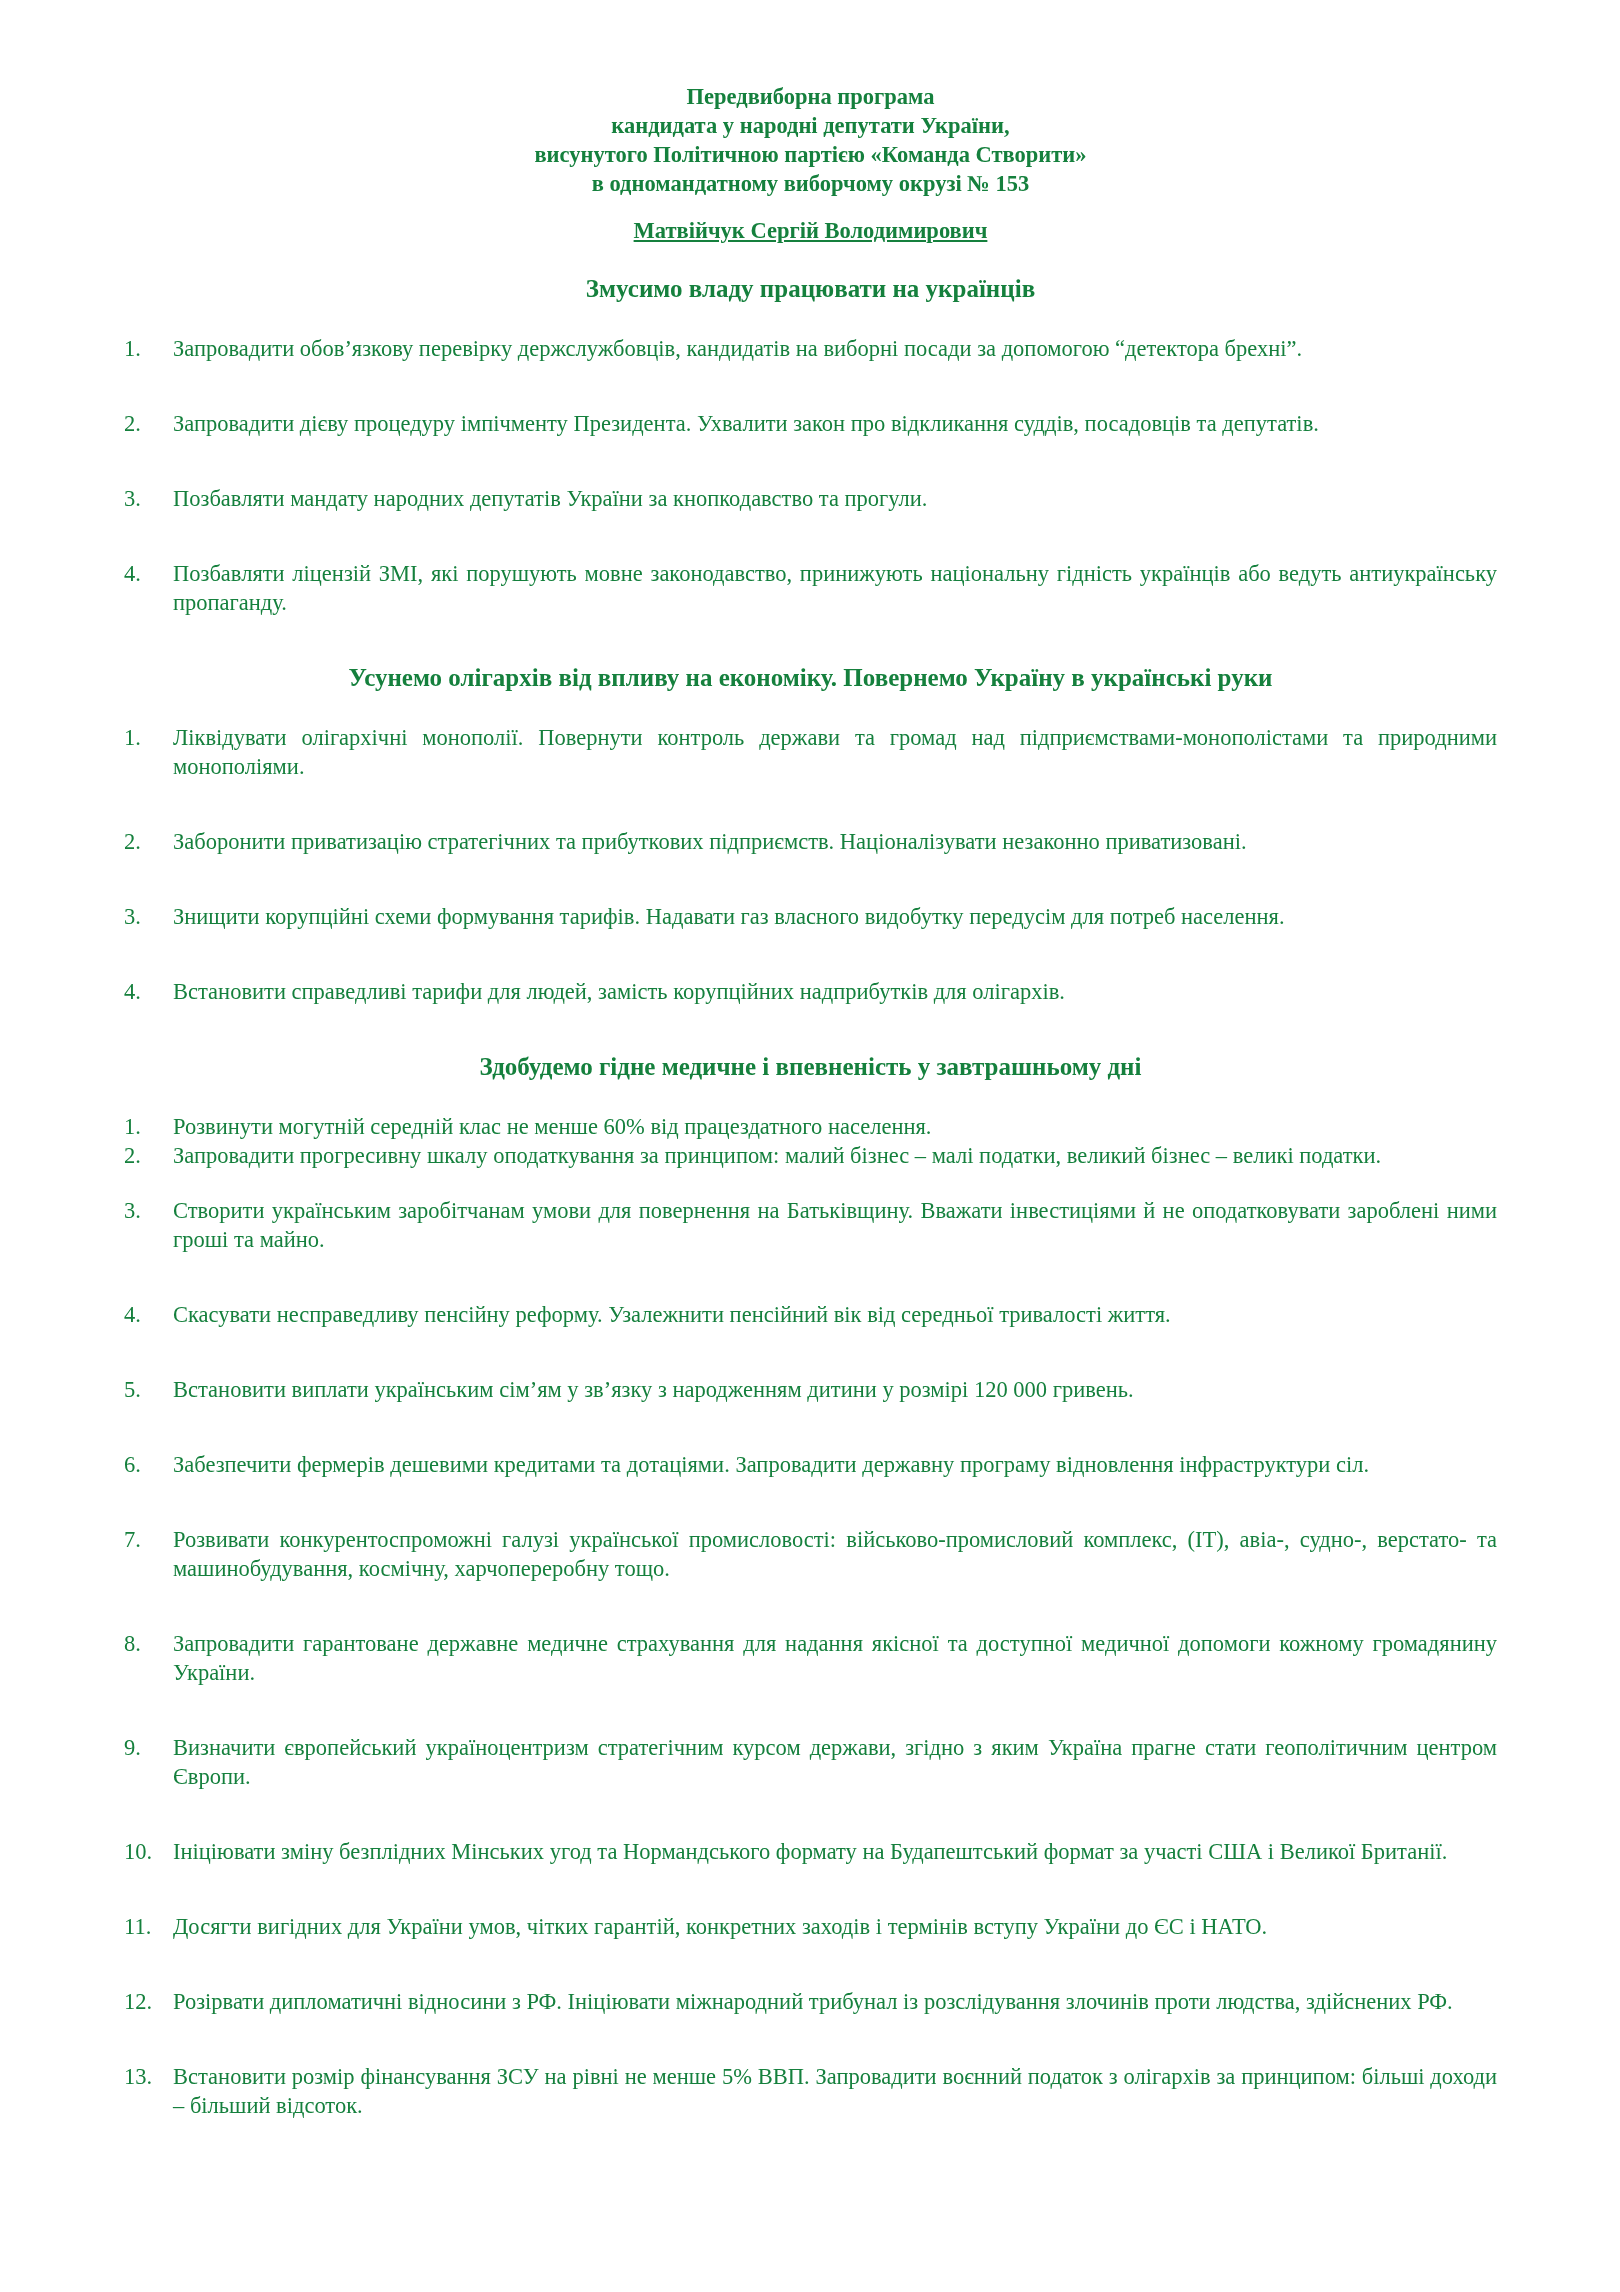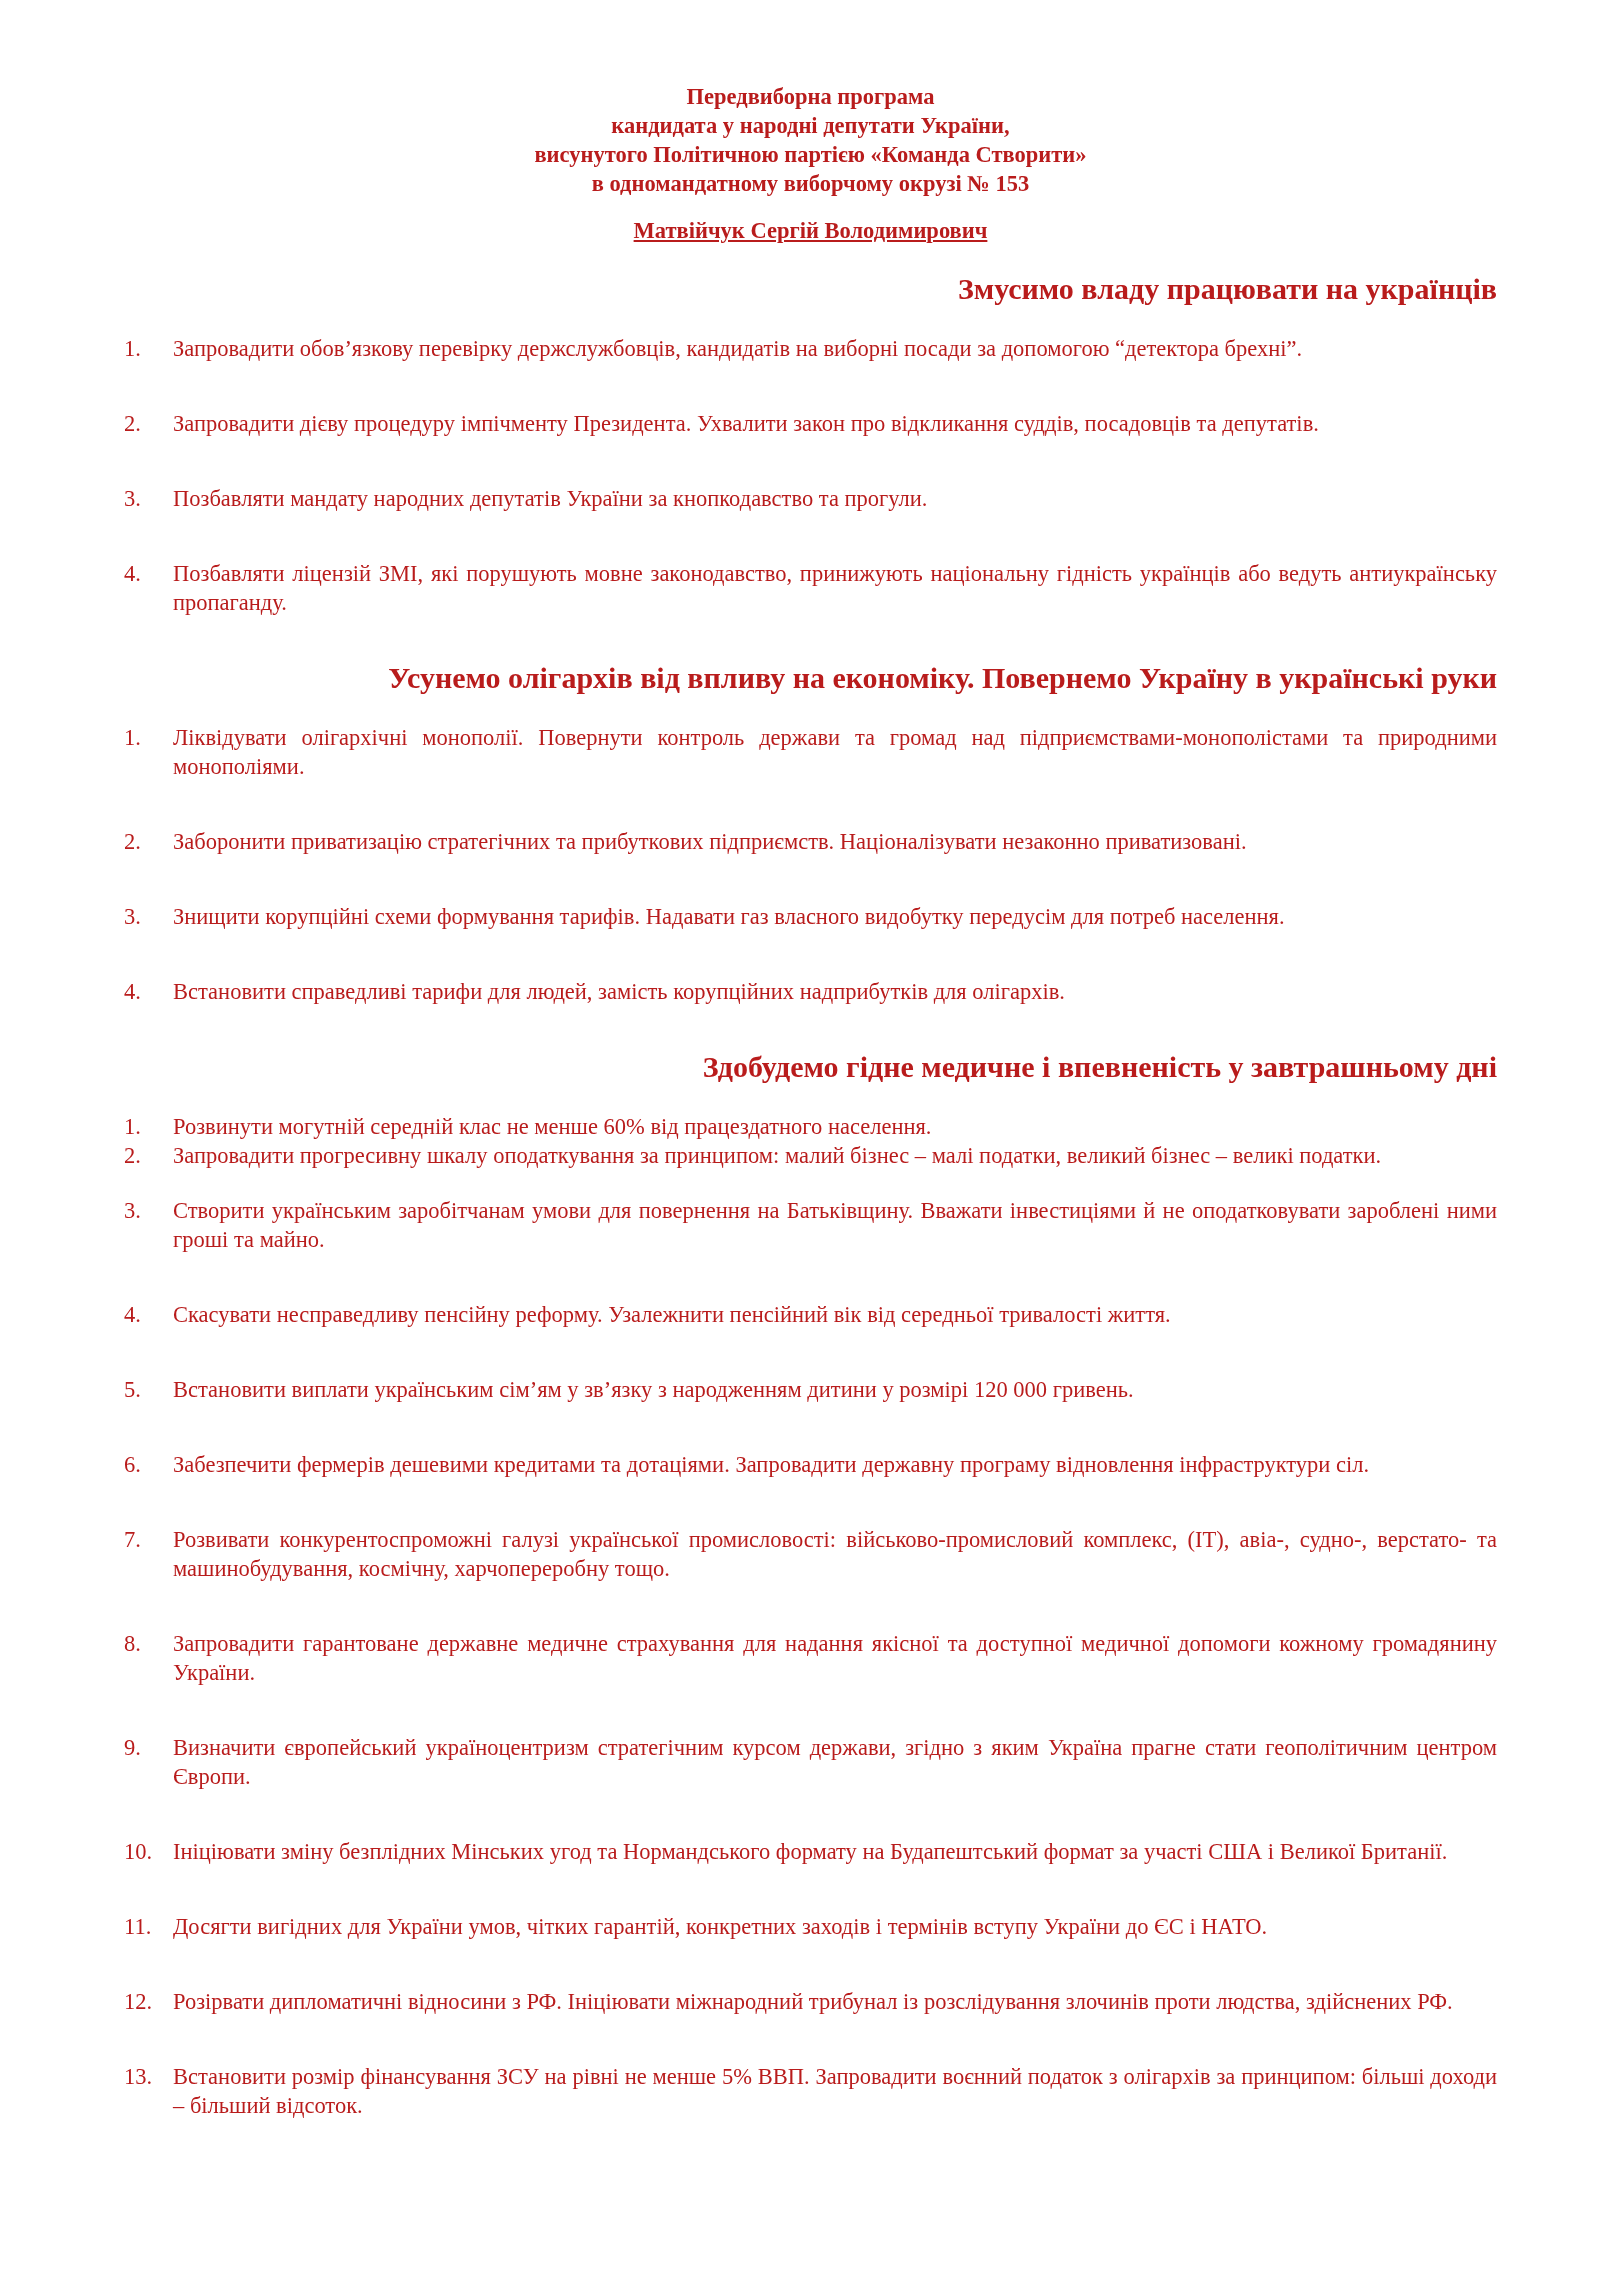--- a/index.html
+++ b/index.html
@@ -10,39 +10,39 @@
   .page {
     position: relative;
     width: 1620px;
     height: 2293px;
     background: #ffffff;
     box-sizing: border-box;
     padding: 82px 123px 0 124px;
     font-family: "Liberation Serif", "DejaVu Serif", serif;
     font-size: 22.5px;
     line-height: 29px;
-    color: #b91c1c;
+    color: #15803d;
     overflow: hidden;
   }
   .title-block {
     text-align: center;
     font-weight: bold;
     margin: 0 0 17.6px 0;
   }
   .title-line { display: block; }
   .candidate-name {
     text-align: center;
     font-weight: bold;
     margin: 0 0 29px 0;
     text-decoration: underline;
   }
   .section-heading {
-    font-size: 30px;
+    font-size: 25px;
     line-height: 29px;
-    text-align: right;
+    text-align: center;
     font-weight: bold;
     margin: 2.9px 0 31px 0;
   }
   ol.items {
     list-style: none;
     margin: 0;
     padding: 0;
   }
   ol.items li {
     display: flex;

